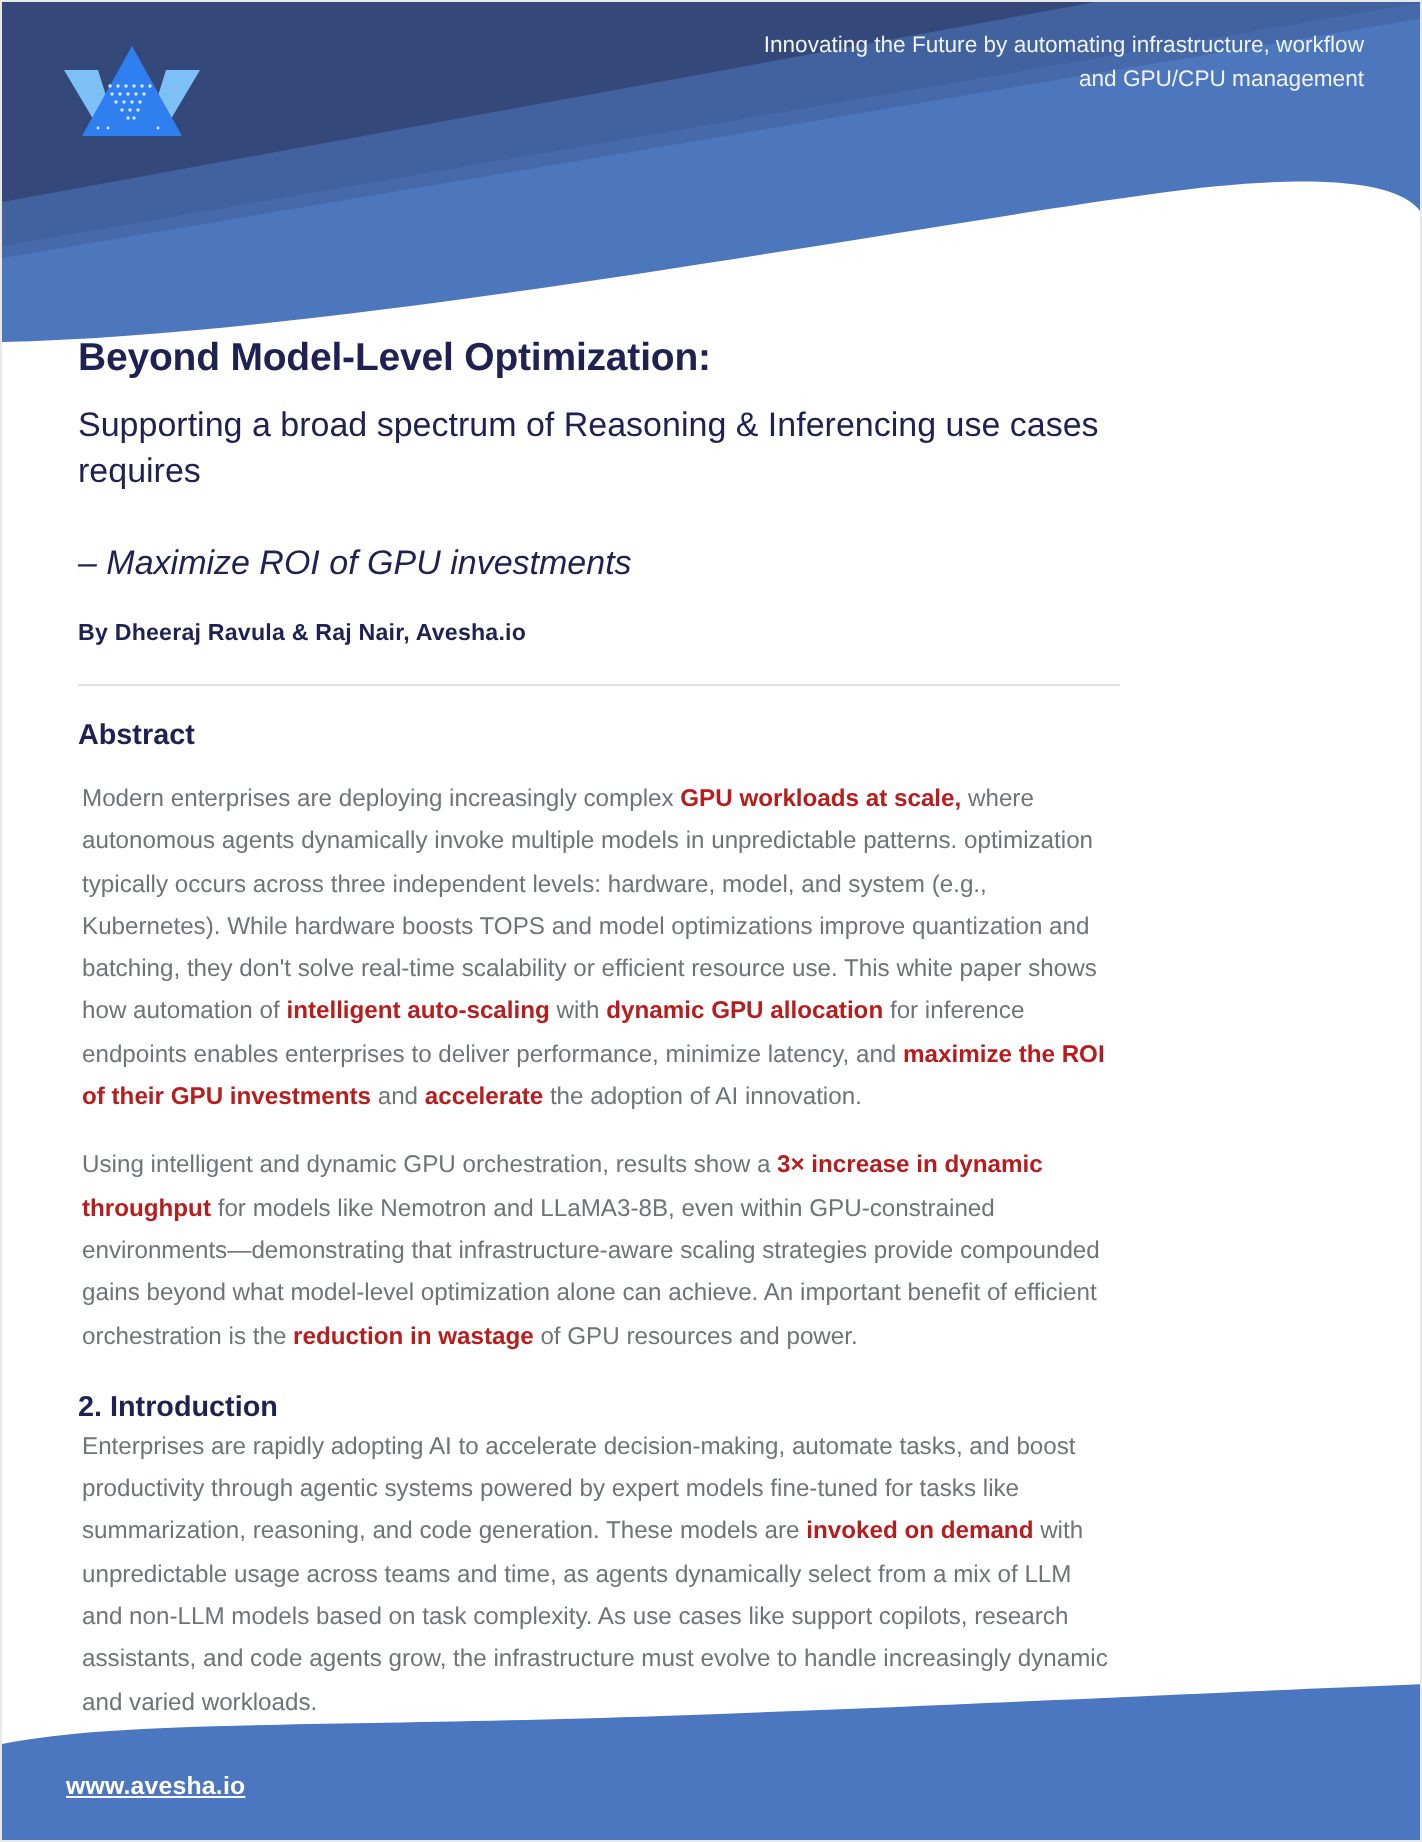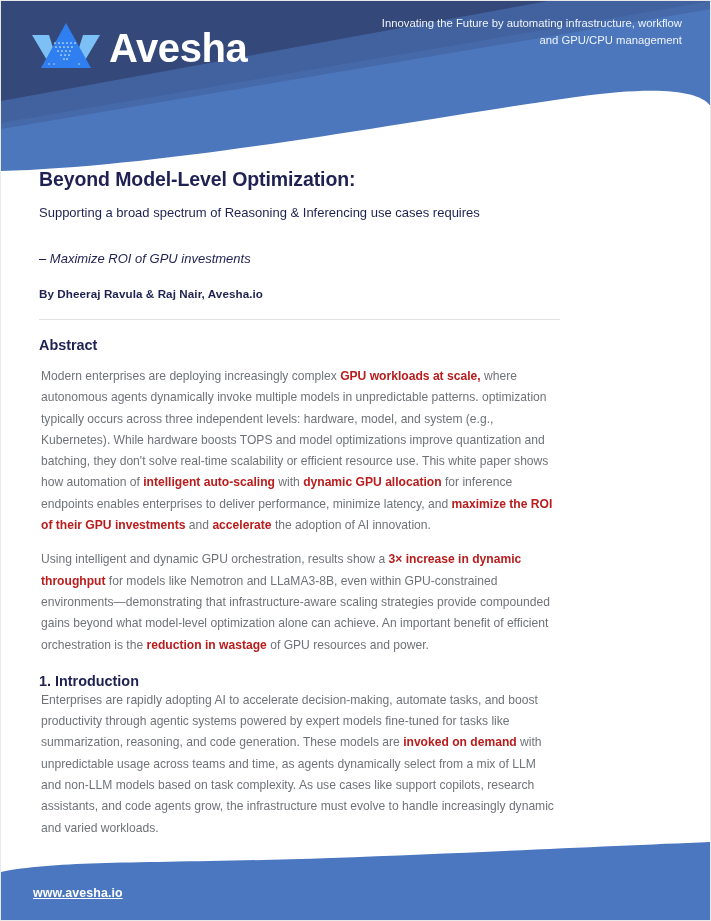--- a/index.html
+++ b/index.html
@@ -81,21 +81,21 @@
     box-sizing: border-box;
   }
   .doc-title {
     font-size: 19.5px;
     font-weight: bold;
     color: #1e2152;
     margin: 8px 0 0 0;
     letter-spacing: -0.1px;
   }
   .doc-subtitle {
-    font-size: 13px;
+    font-size: 17px;
     color: #1e2152;
     line-height: 23px;
     margin: 10px 0 0 0;
     font-weight: 400;
   }
   .doc-subtitle-em {
     font-style: italic;
   }
   .byline {
     font-size: 11.6px;
@@ -208,21 +208,20 @@
           <circle cx="32" cy="38" r="0.85"></circle>
           <circle cx="36" cy="38" r="0.85"></circle>
           <circle cx="40" cy="38" r="0.85"></circle>
           <circle cx="35" cy="42" r="0.85"></circle>
           <circle cx="38" cy="42" r="0.85"></circle>
           <circle cx="20" cy="47" r="0.7"></circle>
           <circle cx="25" cy="47" r="0.7"></circle>
           <circle cx="50" cy="47" r="0.7"></circle>
         </g>
       </svg>
-      <span class="logo-word">Avesha</span>
     </div>
 
     <div class="tagline">
       <div>Innovating the Future by automating infrastructure, workflow</div>
       <div>and GPU/CPU management</div>
     </div>
   </div>
 
   <div class="content">
 
@@ -237,21 +236,21 @@
     <p class="byline">By Dheeraj Ravula &amp; Raj Nair, Avesha.io</p>
 
     <hr class="rule">
 
     <h2 class="section-heading">Abstract</h2>
 
     <p class="para"><span>Modern enterprises are deploying increasingly complex </span><b>GPU workloads at scale,</b><span> where autonomous agents dynamically invoke multiple models in unpredictable patterns. optimization typically occurs across three independent levels: hardware, model, and system (e.g., Kubernetes). While hardware boosts TOPS and model optimizations improve quantization and batching, they don't solve real-time scalability or efficient resource use. This white paper shows how automation of </span><b>intelligent auto-scaling</b><span> with </span><b>dynamic GPU allocation</b><span> for inference endpoints enables enterprises to deliver performance, minimize latency, and </span><b>maximize the ROI of their GPU investments</b><span> and </span><b>accelerate</b><span> the adoption of AI innovation.</span></p>
 
     <p class="para"><span>Using intelligent and dynamic GPU orchestration, results show a </span><b>3× increase in dynamic throughput</b><span> for models like Nemotron and LLaMA3-8B, even within GPU-constrained environments—demonstrating that infrastructure-aware scaling strategies provide compounded gains beyond what model-level optimization alone can achieve. An important benefit of efficient orchestration is the </span><b>reduction in wastage</b><span> of GPU resources and power.</span></p>
 
-    <h2 class="section-heading">1. Introduction</h2>
+    <h2 class="section-heading">2. Introduction</h2>
 
     <p class="para para-tight"><span>Enterprises are rapidly adopting AI to accelerate decision-making, automate tasks, and boost productivity through agentic systems powered by expert models fine-tuned for tasks like summarization, reasoning, and code generation. These models are </span><b>invoked on demand</b><span> with unpredictable usage across teams and time, as agents dynamically select from a mix of LLM and non-LLM models based on task complexity. As use cases like support copilots, research assistants, and code agents grow, the infrastructure must evolve to handle increasingly dynamic and varied workloads.</span></p>
 
   </div>
 
   <div class="footer">
     <svg class="footer-svg" viewBox="0 0 711 80" preserveAspectRatio="none">
       <path d="M0,32 C60,20 150,24 330,18 C470,13 610,6 711,2 L711,80 L0,80 Z" fill="#4a77bf"></path>
     </svg>
     <a class="footer-link" href="#">www.avesha.io</a>

